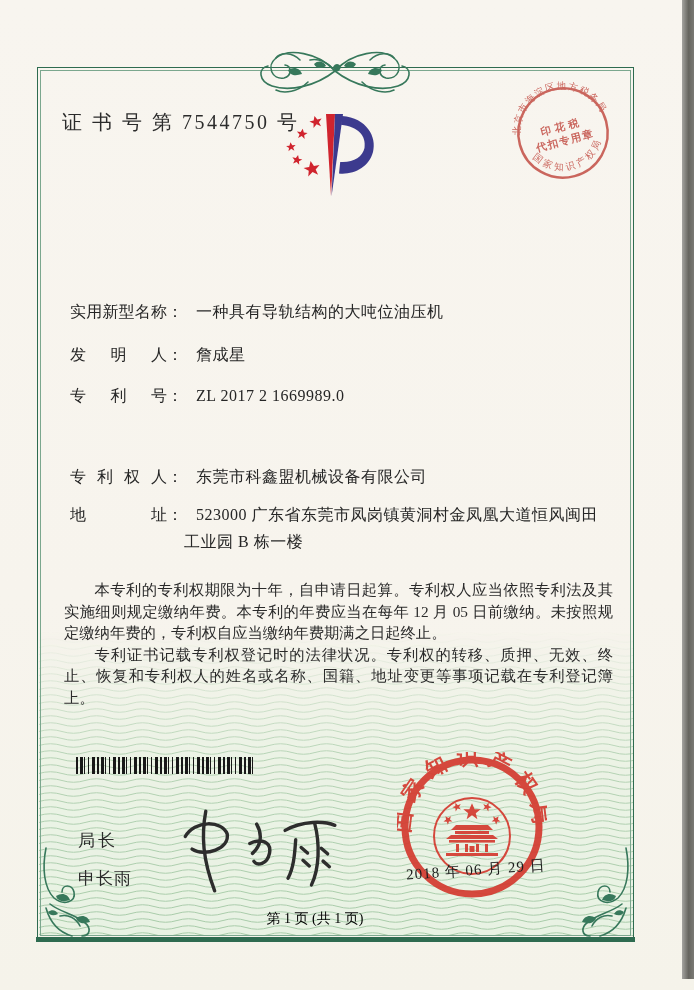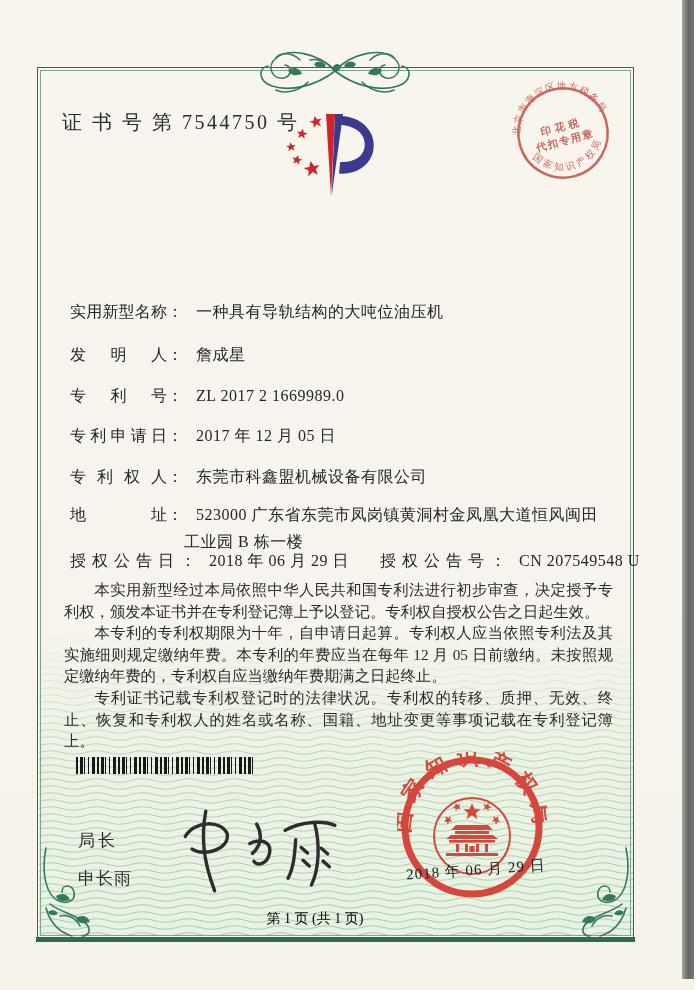--- a/index.html
+++ b/index.html
@@ -185,39 +185,29 @@
 
   <div class="field-row" style="top:345px">
     <span class="flabel">发明人</span><span>：</span><span class="fvalue">詹成星</span>
   </div>
   <div class="field-row" style="top:302px">
     <span class="flabel">实用新型名称</span><span>：</span><span class="fvalue">一种具有导轨结构的大吨位油压机</span>
   </div>
   <div class="field-row" style="top:386px">
     <span class="flabel">专利号</span><span>：</span><span class="fvalue">ZL 2017 2 1669989.0</span>
   </div>
-  <div class="field-row" style="top:426px">
-    <span class="flabel">专利申请日</span><span>：</span><span class="fvalue">2017 年 12 月 05 日</span>
-  </div>
   <div class="field-row" style="top:467px">
     <span class="flabel">专利权人</span><span>：</span><span class="fvalue">东莞市科鑫盟机械设备有限公司</span>
   </div>
   <div class="field-row" style="top:505px">
     <span class="flabel">地址</span><span>：</span><span class="fvalue">523000 广东省东莞市凤岗镇黄洞村金凤凰大道恒风闽田</span>
   </div>
   <div class="addr2">工业园 B 栋一楼</div>
-  <div class="field-row" style="top:551px">
-    <span class="grant-label">授权公告日</span><span>：</span><span class="fvalue">2018 年 06 月 29 日</span>
-    <span class="grant-no">
-      <span class="grant-label">授权公告号</span><span>：</span><span class="fvalue">CN 207549548 U</span>
-    </span>
-  </div>
 
   <div class="body-text">
-    <p>本实用新型经过本局依照中华人民共和国专利法进行初步审查，决定授予专利权，颁发本证书并在专利登记簿上予以登记。专利权自授权公告之日起生效。</p>
     <p>本专利的专利权期限为十年，自申请日起算。专利权人应当依照专利法及其实施细则规定缴纳年费。本专利的年费应当在每年 12 月 05 日前缴纳。未按照规定缴纳年费的，专利权自应当缴纳年费期满之日起终止。</p>
     <p>专利证书记载专利权登记时的法律状况。专利权的转移、质押、无效、终止、恢复和专利权人的姓名或名称、国籍、地址变更等事项记载在专利登记簿上。</p>
   </div>
 
   <div class="barcode"></div>
 
   <div class="bureau">
     <div>局长</div>
     <div class="line2">申长雨</div>
   </div>

